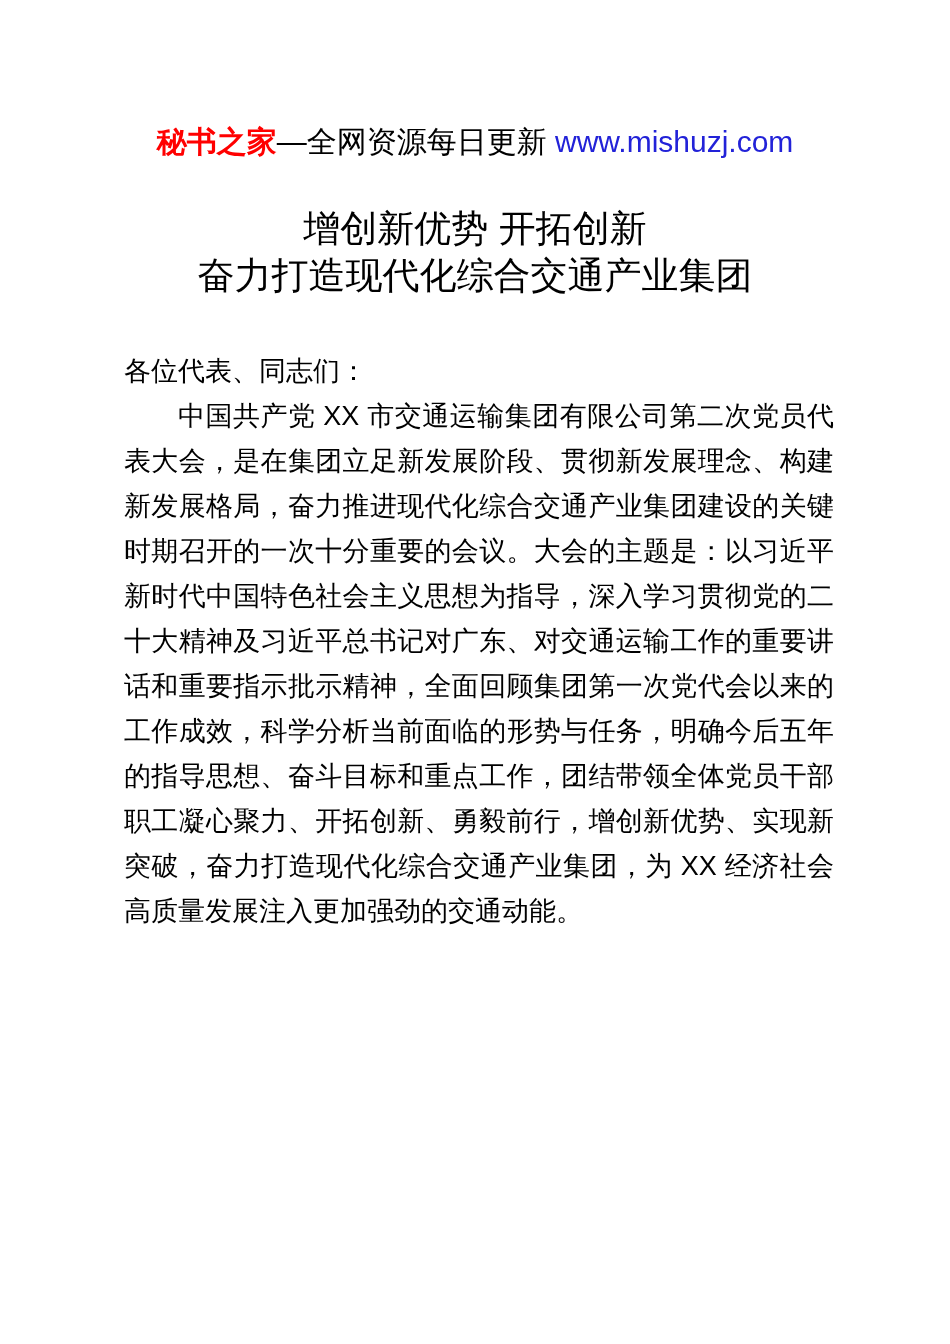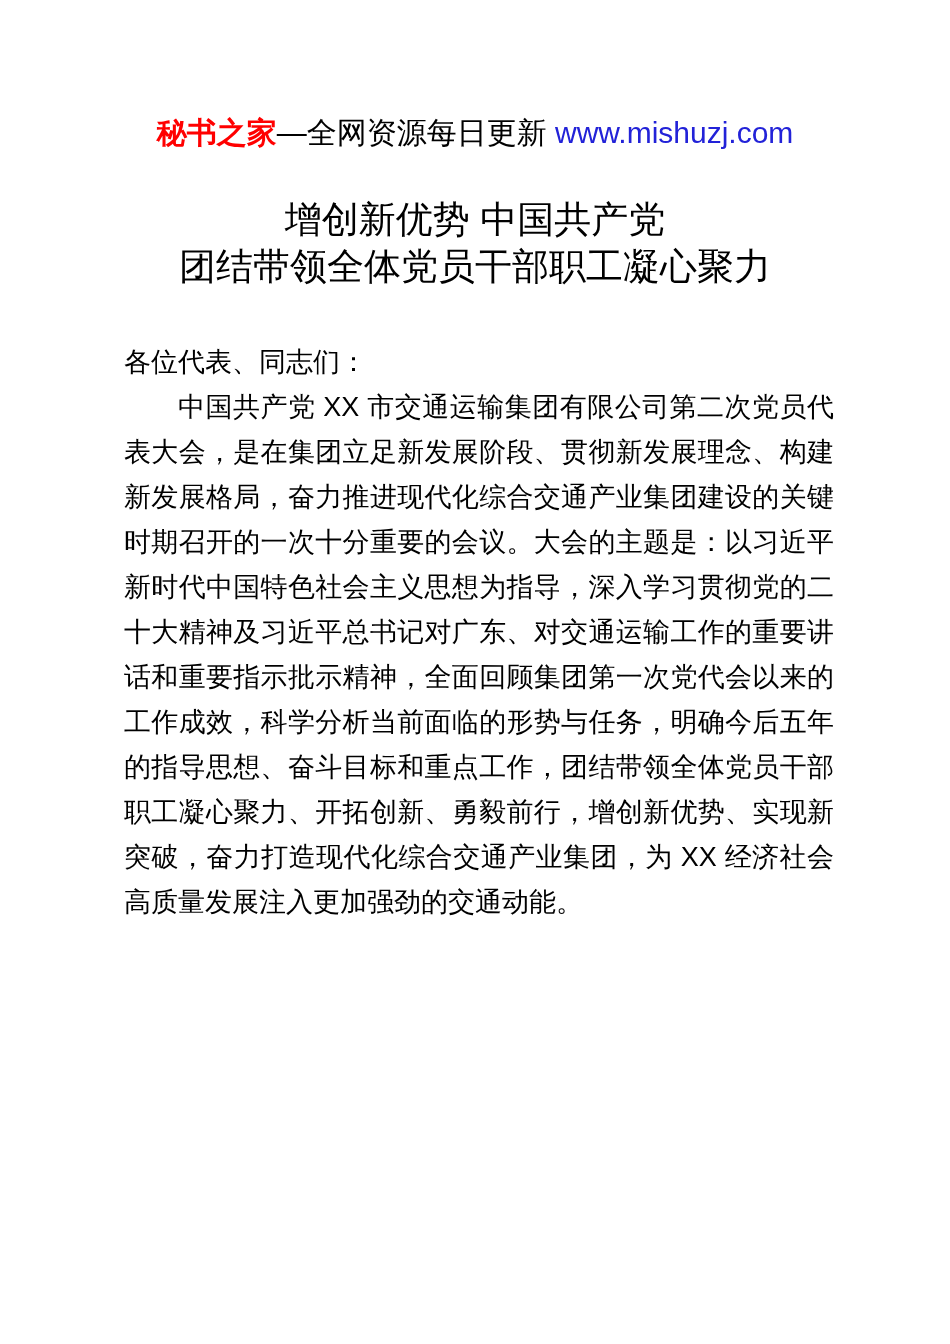--- a/index.html
+++ b/index.html
@@ -16,20 +16,21 @@
     color: #000000;
     font-family: "Liberation Sans", "DejaVu Sans", sans-serif;
     overflow: hidden;
   }
   .header {
     padding-top: 116px;
     text-align: center;
     font-size: 30px;
     line-height: 34px;
     white-space: nowrap;
+    margin-top: 9px;
   }
   .header .brand {
     font-weight: bold;
   }
   .title {
     margin: 46px 0 0 0;
     text-align: center;
     font-size: 37px;
     font-weight: normal;
     line-height: 47px;
@@ -60,22 +61,22 @@
 </head>
 <body>
 
 <div class="page">
 
   <div class="header">
     <span class="brand" style="color: rgb(255, 0, 0);">秘书之家</span><span class="tagline" style="color: rgb(0, 0, 0);">—全网资源每日更新 </span><span class="url" style="color: rgb(34, 34, 216);">www.mishuzj.com</span>
   </div>
 
   <h1 class="title">
-    <span class="tline">增创新优势 中国共产党</span>
-    <span class="tline">团结带领全体党员干部职工凝心聚力</span>
+    <span class="tline">增创新优势 开拓创新</span>
+    <span class="tline">奋力打造现代化综合交通产业集团</span>
   </h1>
 
 
   <div class="bodytext">
     <p class="salutation">各位代表、同志们：</p>
     <p class="para">中国共产党 XX 市交通运输集团有限公司第二次党员代表大会，是在集团立足新发展阶段、贯彻新发展理念、构建新发展格局，奋力推进现代化综合交通产业集团建设的关键时期召开的一次十分重要的会议。大会的主题是：以习近平新时代中国特色社会主义思想为指导，深入学习贯彻党的二十大精神及习近平总书记对广东、对交通运输工作的重要讲话和重要指示批示精神，全面回顾集团第一次党代会以来的工作成效，科学分析当前面临的形势与任务，明确今后五年的指导思想、奋斗目标和重点工作，团结带领全体党员干部职工凝心聚力、开拓创新、勇毅前行，增创新优势、实现新突破，奋力打造现代化综合交通产业集团，为 XX 经济社会高质量发展注入更加强劲的交通动能。</p>
   </div>
 
 </div>
 

